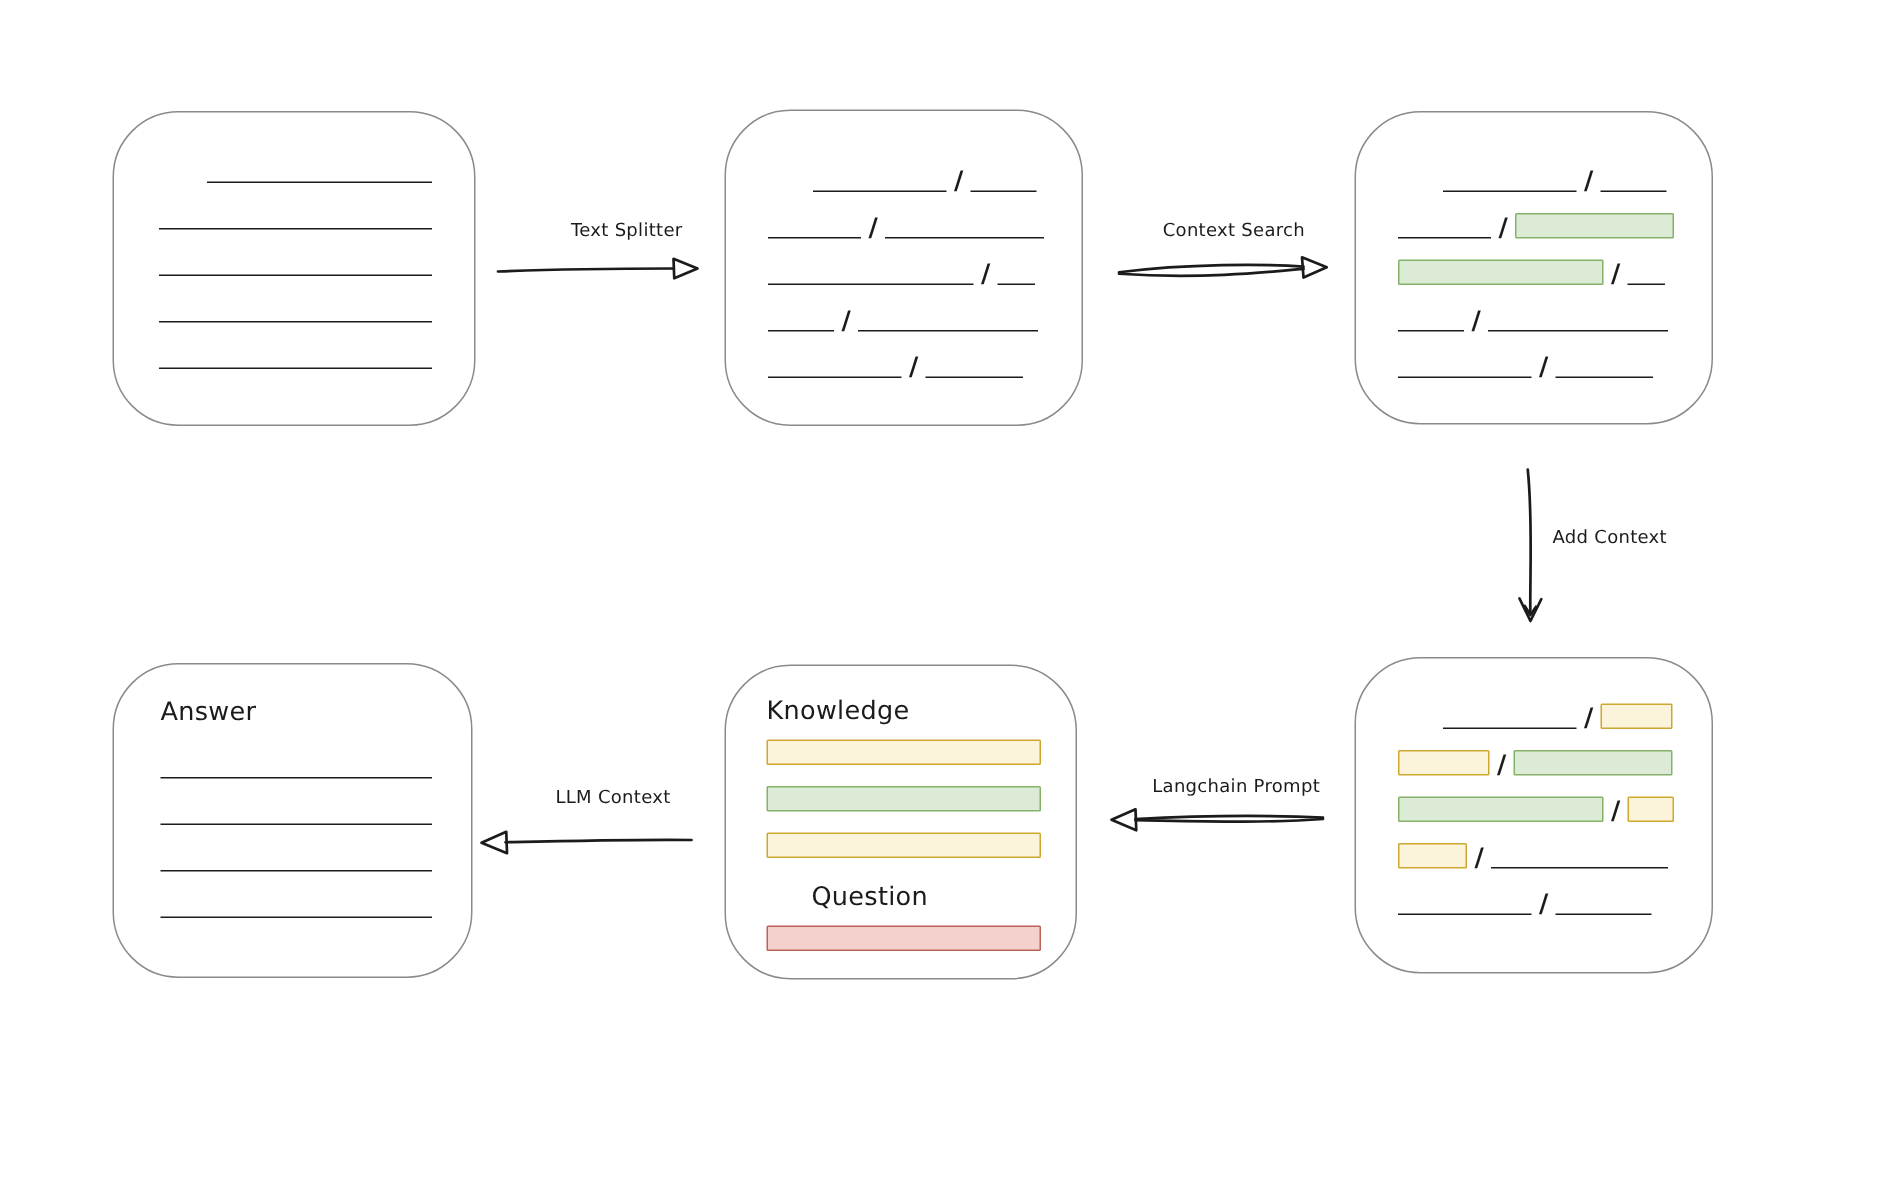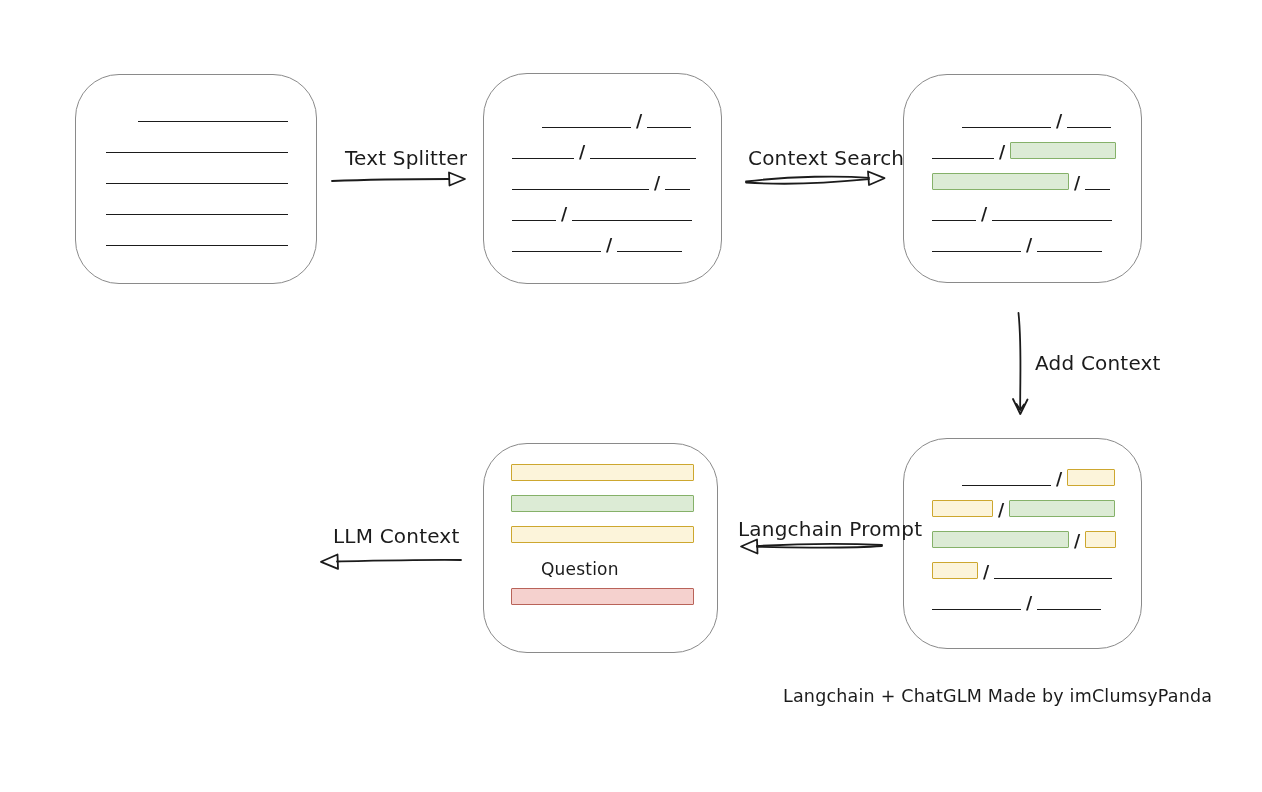--- a/index.html
+++ b/index.html
@@ -51,23 +51,23 @@
     height:17px;
     box-sizing:border-box;
     border-radius:1px;
     margin-bottom:14px;
   }
   .bar.green{background:var(--green-fill,#dcebd5);border:1.6px solid var(--green-border,#85b169);}
   .bar.yellow{background:var(--yellow-fill,#fcf4da);border:1.6px solid var(--yellow-border,#cda72f);}
   .bar.red{background:var(--red-fill,#f5d1ce);border:1.6px solid var(--red-border,#b96359);}
   .arrow-label{
     position:absolute;
-    font-size:20px;
+    font-size:12px;
     white-space:nowrap;
-    text-align:left;
+    text-align:right;
     letter-spacing:.2px;
   }
   #arrow-layer{
     position:absolute;
     left:0;top:0;
     pointer-events:none;
     color:var(--stroke,#1b1b1b);
   }
   #arrow-layer path, #arrow-layer polyline{
     stroke:currentColor;
@@ -202,31 +202,49 @@
         </div>
         <div class="row" style="padding-left: 28px;">
           <span class="seg line" style="width: 89px;"></span>
           <span class="slash">/</span>
           <span class="seg line" style="width: 64px;"></span>
         </div>
       </div>
   </div>
 
   <div class="box" id="box-prompt">
+    <div class="box-label label-knowledge">Knowledge</div>
     <div class="bars-knowledge">
         <div class="bar yellow" style="width: 183px;"></div>
         <div class="bar green" style="width: 183px;"></div>
         <div class="bar yellow" style="width: 183px;"></div>
       </div>
     <div class="box-label label-question">Question</div>
     <div class="bars-question">
         <div class="bar red" style="width: 183px;"></div>
       </div>
   </div>
 
+  <div class="box" id="box-answer">
+    <div class="box-label">Answer</div>
+    <div>
+        <div class="row" style="padding-left: 0px;">
+          <span class="seg line" style="width: 181px;"></span>
+        </div>
+        <div class="row" style="padding-left: 0px;">
+          <span class="seg line" style="width: 181px;"></span>
+        </div>
+        <div class="row" style="padding-left: 0px;">
+          <span class="seg line" style="width: 181px;"></span>
+        </div>
+        <div class="row" style="padding-left: 0px;">
+          <span class="seg line" style="width: 181px;"></span>
+        </div>
+      </div>
+  </div>
 
   <svg id="arrow-layer" width="1262" height="792" viewBox="0 0 1262 792">
 
     <g>
       <path d="M332,181 C375,179.2 420,179 449,179"></path>
       <path d="M449,172.5 L465,179 L449.5,185.5 Z"></path>
     </g>
 
     <g>
       <path d="M746,181.5 C792,175.8 842,175.8 869,177.8"></path>
@@ -251,15 +269,14 @@
       <path d="M337.5,554.5 L321,561.8 L338,568.8 Z"></path>
     </g>
   </svg>
 
   <div class="arrow-label" style="left:345px;top:146px;width:110px;">Text Splitter</div>
   <div class="arrow-label" style="left:748px;top:146px;width:122px;">Context Search</div>
   <div class="arrow-label" style="left:1035px;top:351px;">Add Context</div>
   <div class="arrow-label" style="left:738px;top:517px;width:142px;">Langchain Prompt</div>
   <div class="arrow-label" style="left:333px;top:524px;width:114px;">LLM Context</div>
 
-  <div class="caption" style="left:783px;top:686px;">Langchain + ChatGLM Made by imClumsyPanda</div>
 
 </div>
 
 </body></html>

